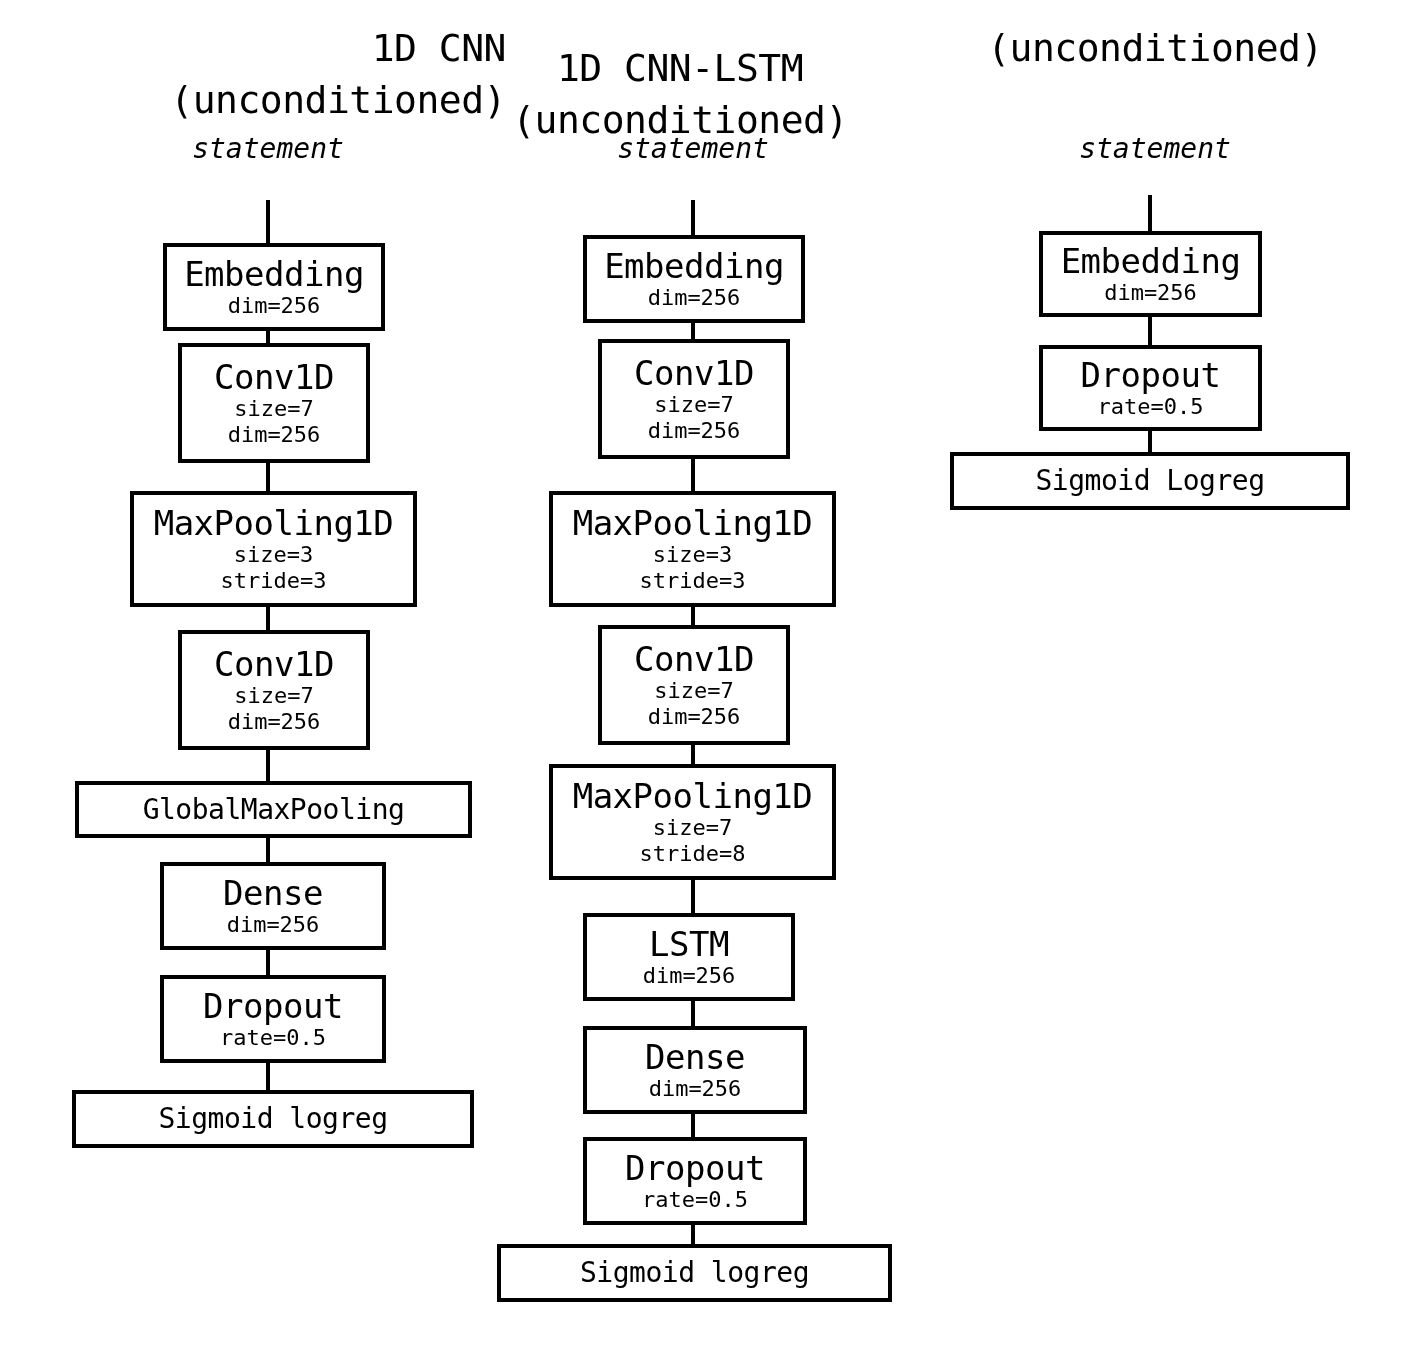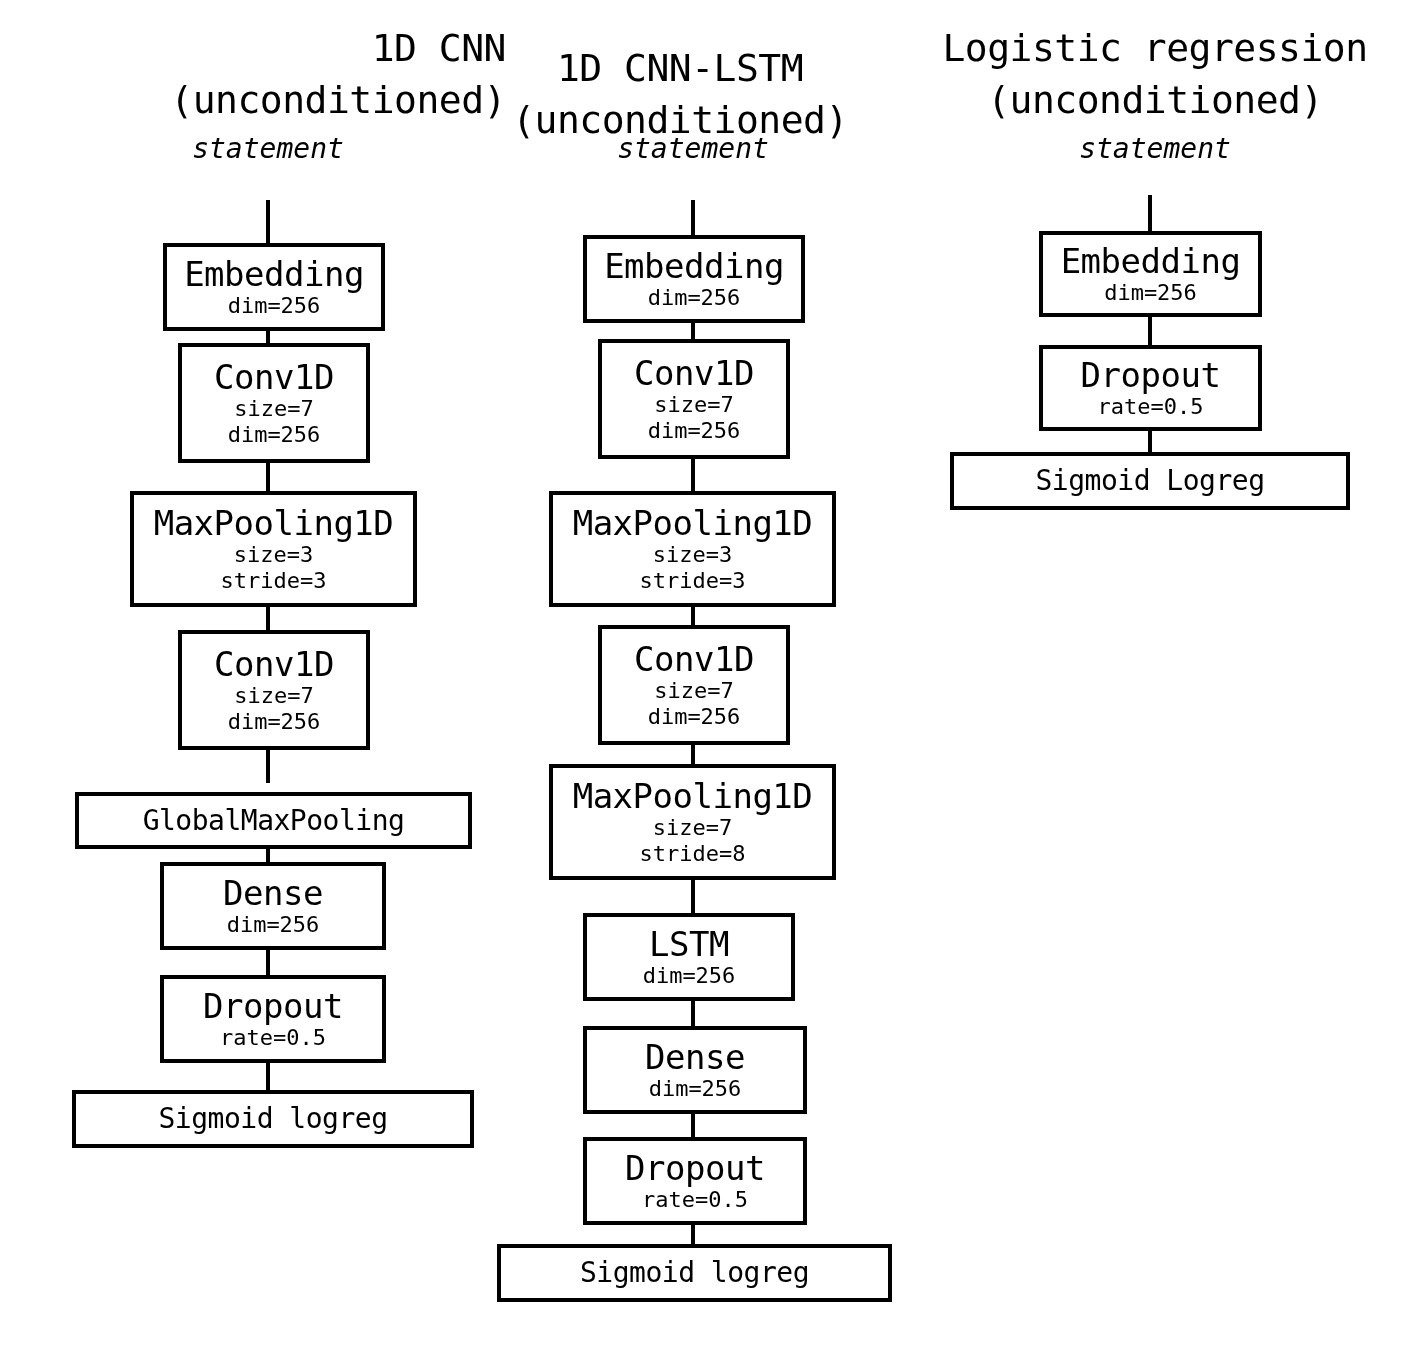--- a/index.html
+++ b/index.html
@@ -93,21 +93,21 @@
     <div class="node" style="left: 130px; top: 491px; width: 287px; height: 116px;">
       <div class="node-title">MaxPooling1D</div>
       <div class="node-param">size=3</div>
       <div class="node-param">stride=3</div>
     </div>
     <div class="node" style="left: 178px; top: 630px; width: 192px; height: 120px;">
       <div class="node-title">Conv1D</div>
       <div class="node-param">size=7</div>
       <div class="node-param">dim=256</div>
     </div>
-    <div class="node single" style="left: 75px; top: 781px; width: 397px; height: 57px; margin-top: 11px;">
+    <div class="node single" style="left: 75px; top: 781px; width: 397px; height: 57px;">
       <div class="node-title">GlobalMaxPooling</div>
     </div>
     <div class="node" style="left: 160px; top: 862px; width: 226px; height: 88px;">
       <div class="node-title">Dense</div>
       <div class="node-param">dim=256</div>
     </div>
     <div class="node" style="left: 160px; top: 975px; width: 226px; height: 88px;">
       <div class="node-title">Dropout</div>
       <div class="node-param">rate=0.5</div>
     </div>
@@ -161,21 +161,20 @@
       <div class="node-param">dim=256</div>
     </div>
     <div class="node" style="left: 583px; top: 1137px; width: 224px; height: 88px;">
       <div class="node-title">Dropout</div>
       <div class="node-param">rate=0.5</div>
     </div>
     <div class="node single" style="left: 497px; top: 1244px; width: 395px; height: 58px;">
       <div class="node-title">Sigmoid logreg</div>
     </div>
     <div class="col-title" style="left: 910px; top: 22px; width: 490px;">
-      <div>Logistic regression</div>
       <div>(unconditioned)</div>
     </div>
     <div class="col-subtitle" style="left: 910px; top: 132px; width: 490px;">statement</div>
     <div class="edge" style="left: 1148px; top: 195px; height: 38px;"></div>
     <div class="edge" style="left: 1148px; top: 315px; height: 32px;"></div>
     <div class="edge" style="left: 1148px; top: 429px; height: 25px;"></div>
     <div class="node" style="left: 1039px; top: 231px; width: 223px; height: 86px;">
       <div class="node-title">Embedding</div>
       <div class="node-param">dim=256</div>
     </div>

